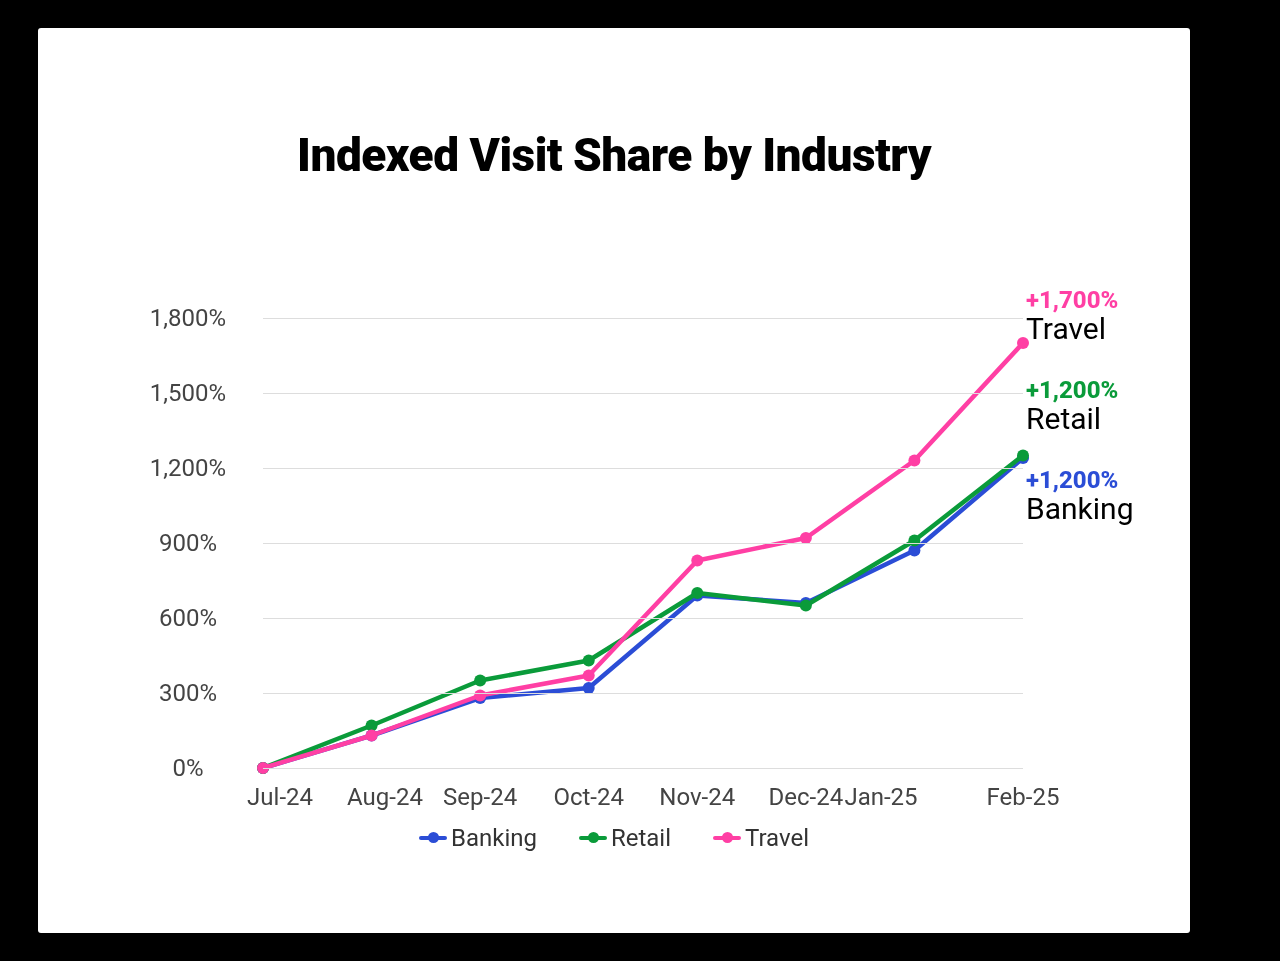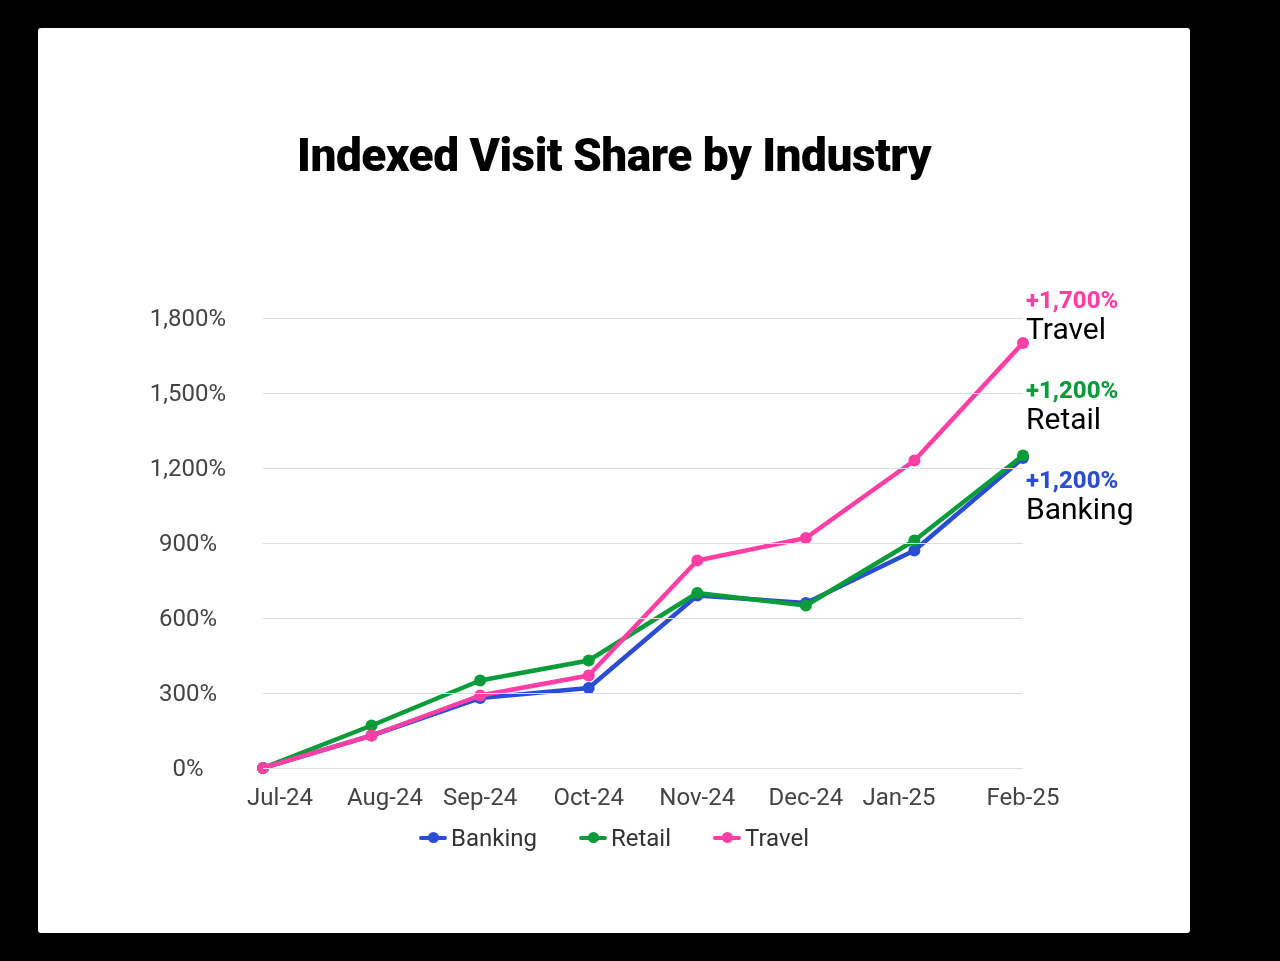--- a/index.html
+++ b/index.html
@@ -70,21 +70,21 @@
       <div class="gridline" style="top: 100px;"></div>
       <div class="ytick" style="top: 100px;">1,500%</div>
       <div class="gridline" style="top: 25px;"></div>
       <div class="ytick" style="top: 25px;">1,800%</div>
       <div class="xtick" style="left: 0px; text-align: right;">Jul-24</div>
       <div class="xtick" style="left: 122px;">Aug-24</div>
       <div class="xtick" style="left: 217.143px;">Sep-24</div>
       <div class="xtick" style="left: 325.714px;">Oct-24</div>
       <div class="xtick" style="left: 434.286px;">Nov-24</div>
       <div class="xtick" style="left: 542.857px;">Dec-24</div>
-      <div class="xtick" style="left: 636px;">Jan-25</div>
+      <div class="xtick" style="left: 618px;">Jan-25</div>
       <div class="xtick" style="left: 760px;">Feb-25</div>
     </div>
 
   <div class="legend">
     <span class="item">
       <span class="sw" style="background:#2b4dd6"></span>
       <span>Banking</span>
     </span>
     <span class="item">
       <span class="sw" style="background:#0a9b3a"></span>

